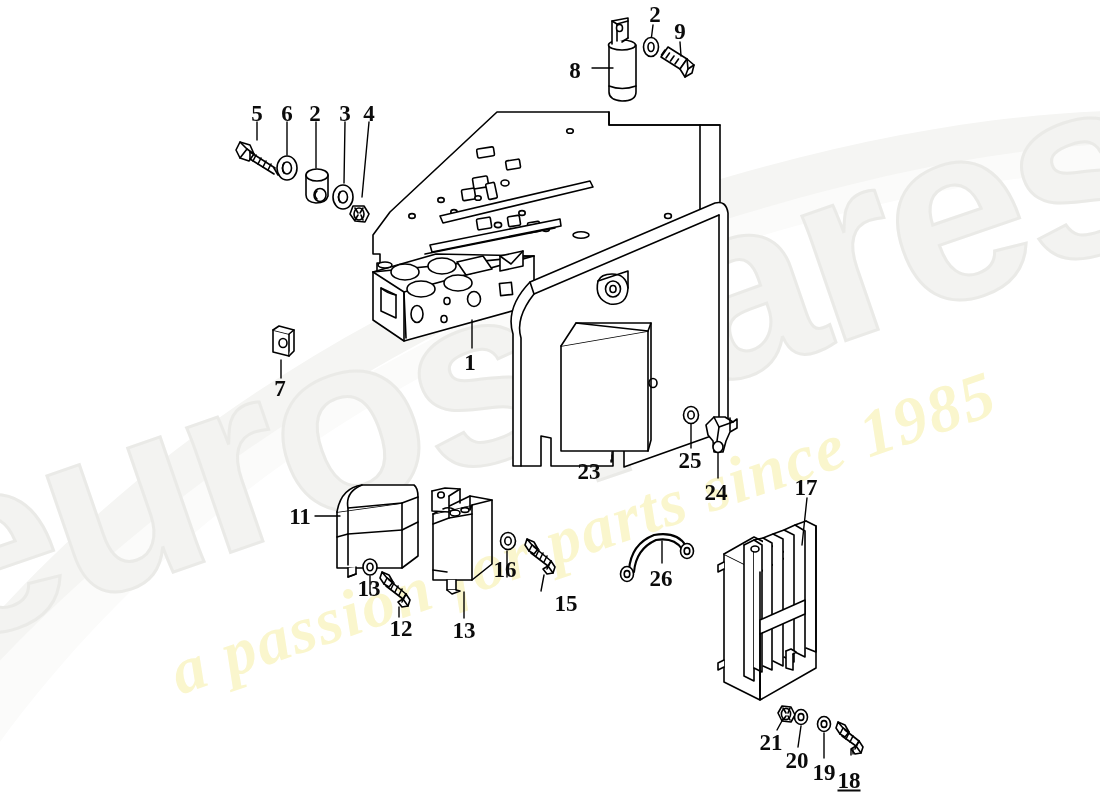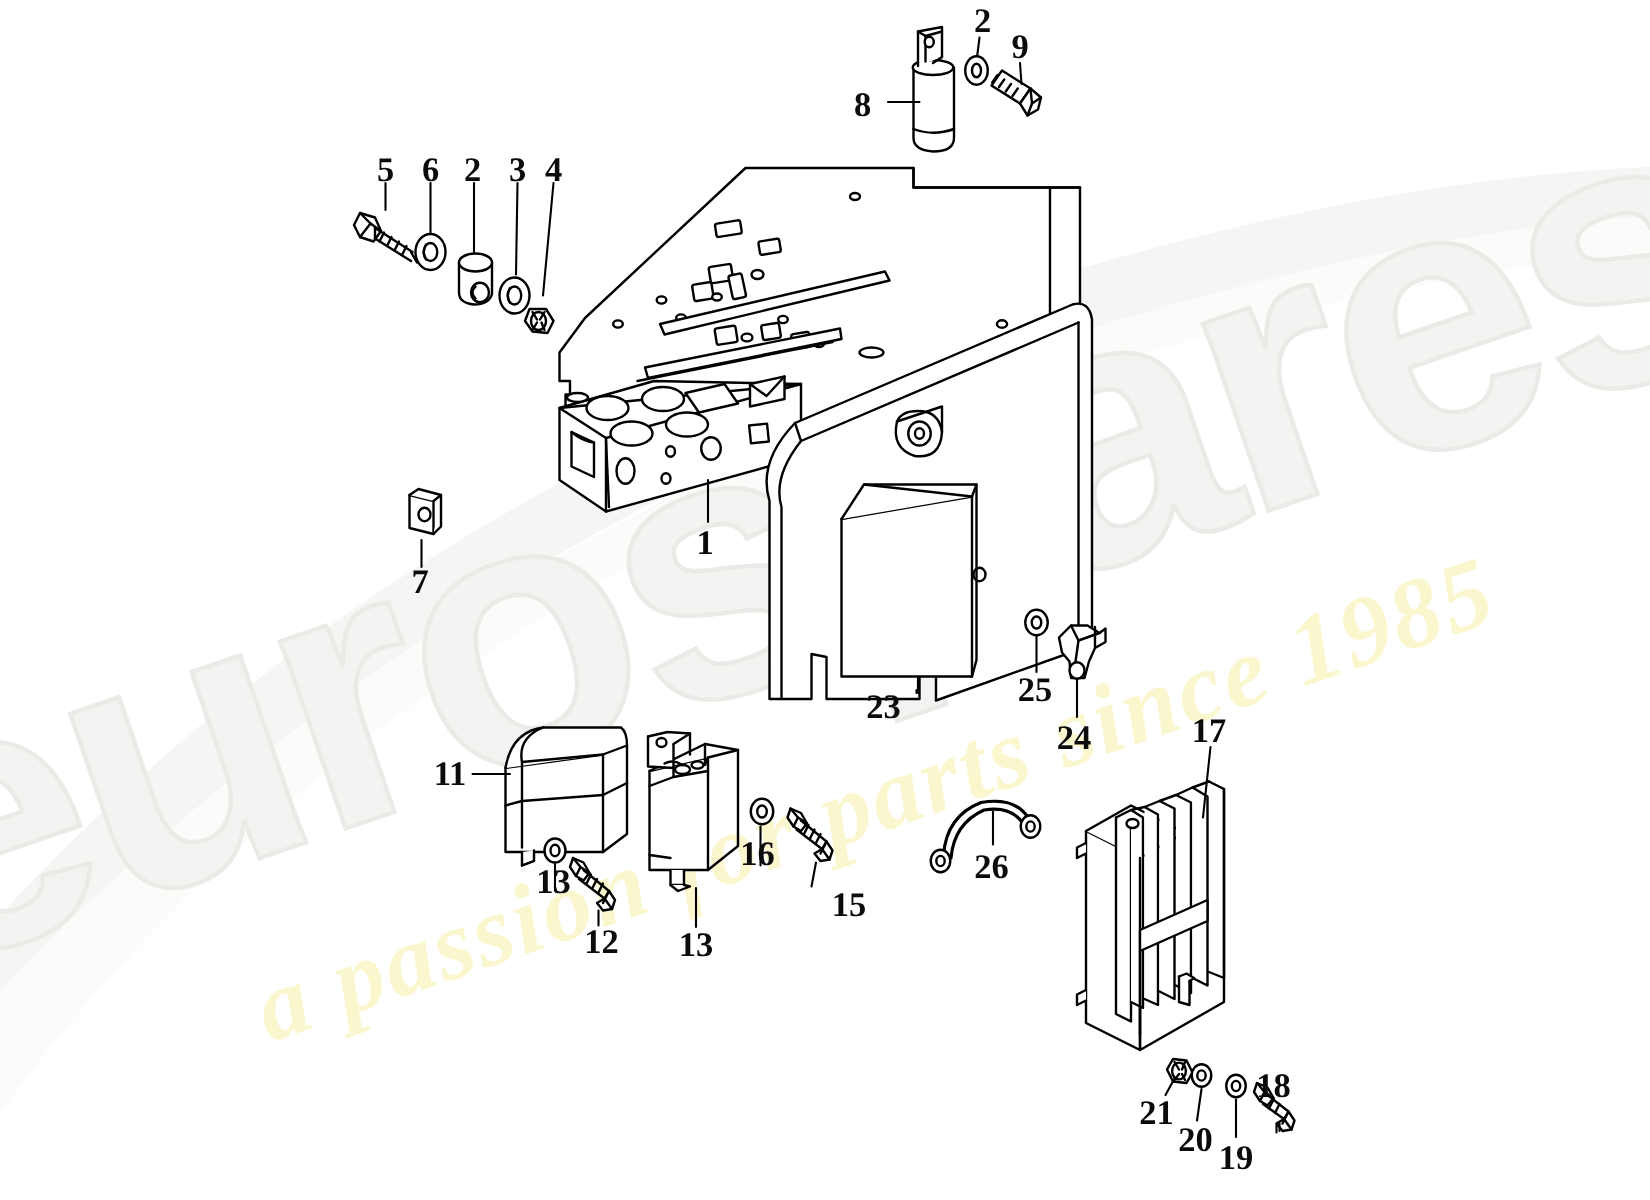--- a/index.html
+++ b/index.html
@@ -403,21 +403,21 @@
       <div class="lbl" style="left: 575px; top: 70px;">8</div>
       <div class="lbl" style="left: 680px; top: 31px;">9</div>
       <div class="lbl" style="left: 655px; top: 14px;">2</div>
       <div class="lbl" style="left: 300px; top: 516px;">11</div>
       <div class="lbl" style="left: 401px; top: 628px;">12</div>
       <div class="lbl" style="left: 369px; top: 588px;">13</div>
       <div class="lbl" style="left: 464px; top: 630px;">13</div>
       <div class="lbl" style="left: 566px; top: 603px;">15</div>
       <div class="lbl" style="left: 505px; top: 569px;">16</div>
       <div class="lbl" style="left: 806px; top: 487px; text-align: right;">17</div>
-      <div class="lbl" style="left: 849px; top: 724px;">18</div>
+      <div class="lbl" style="left: 849px; top: 780px; text-decoration: underline;">18</div>
       <div class="lbl" style="left: 824px; top: 772px;">19</div>
       <div class="lbl" style="left: 797px; top: 760px;">20</div>
       <div class="lbl" style="left: 771px; top: 742px;">21</div>
       <div class="lbl" style="left: 661px; top: 578px;">26</div>
       <div class="lbl" style="left: 589px; top: 471px;">23</div>
       <div class="lbl" style="left: 716px; top: 492px;">24</div>
       <div class="lbl" style="left: 690px; top: 460px;">25</div>
     </div>
 
 </div>

